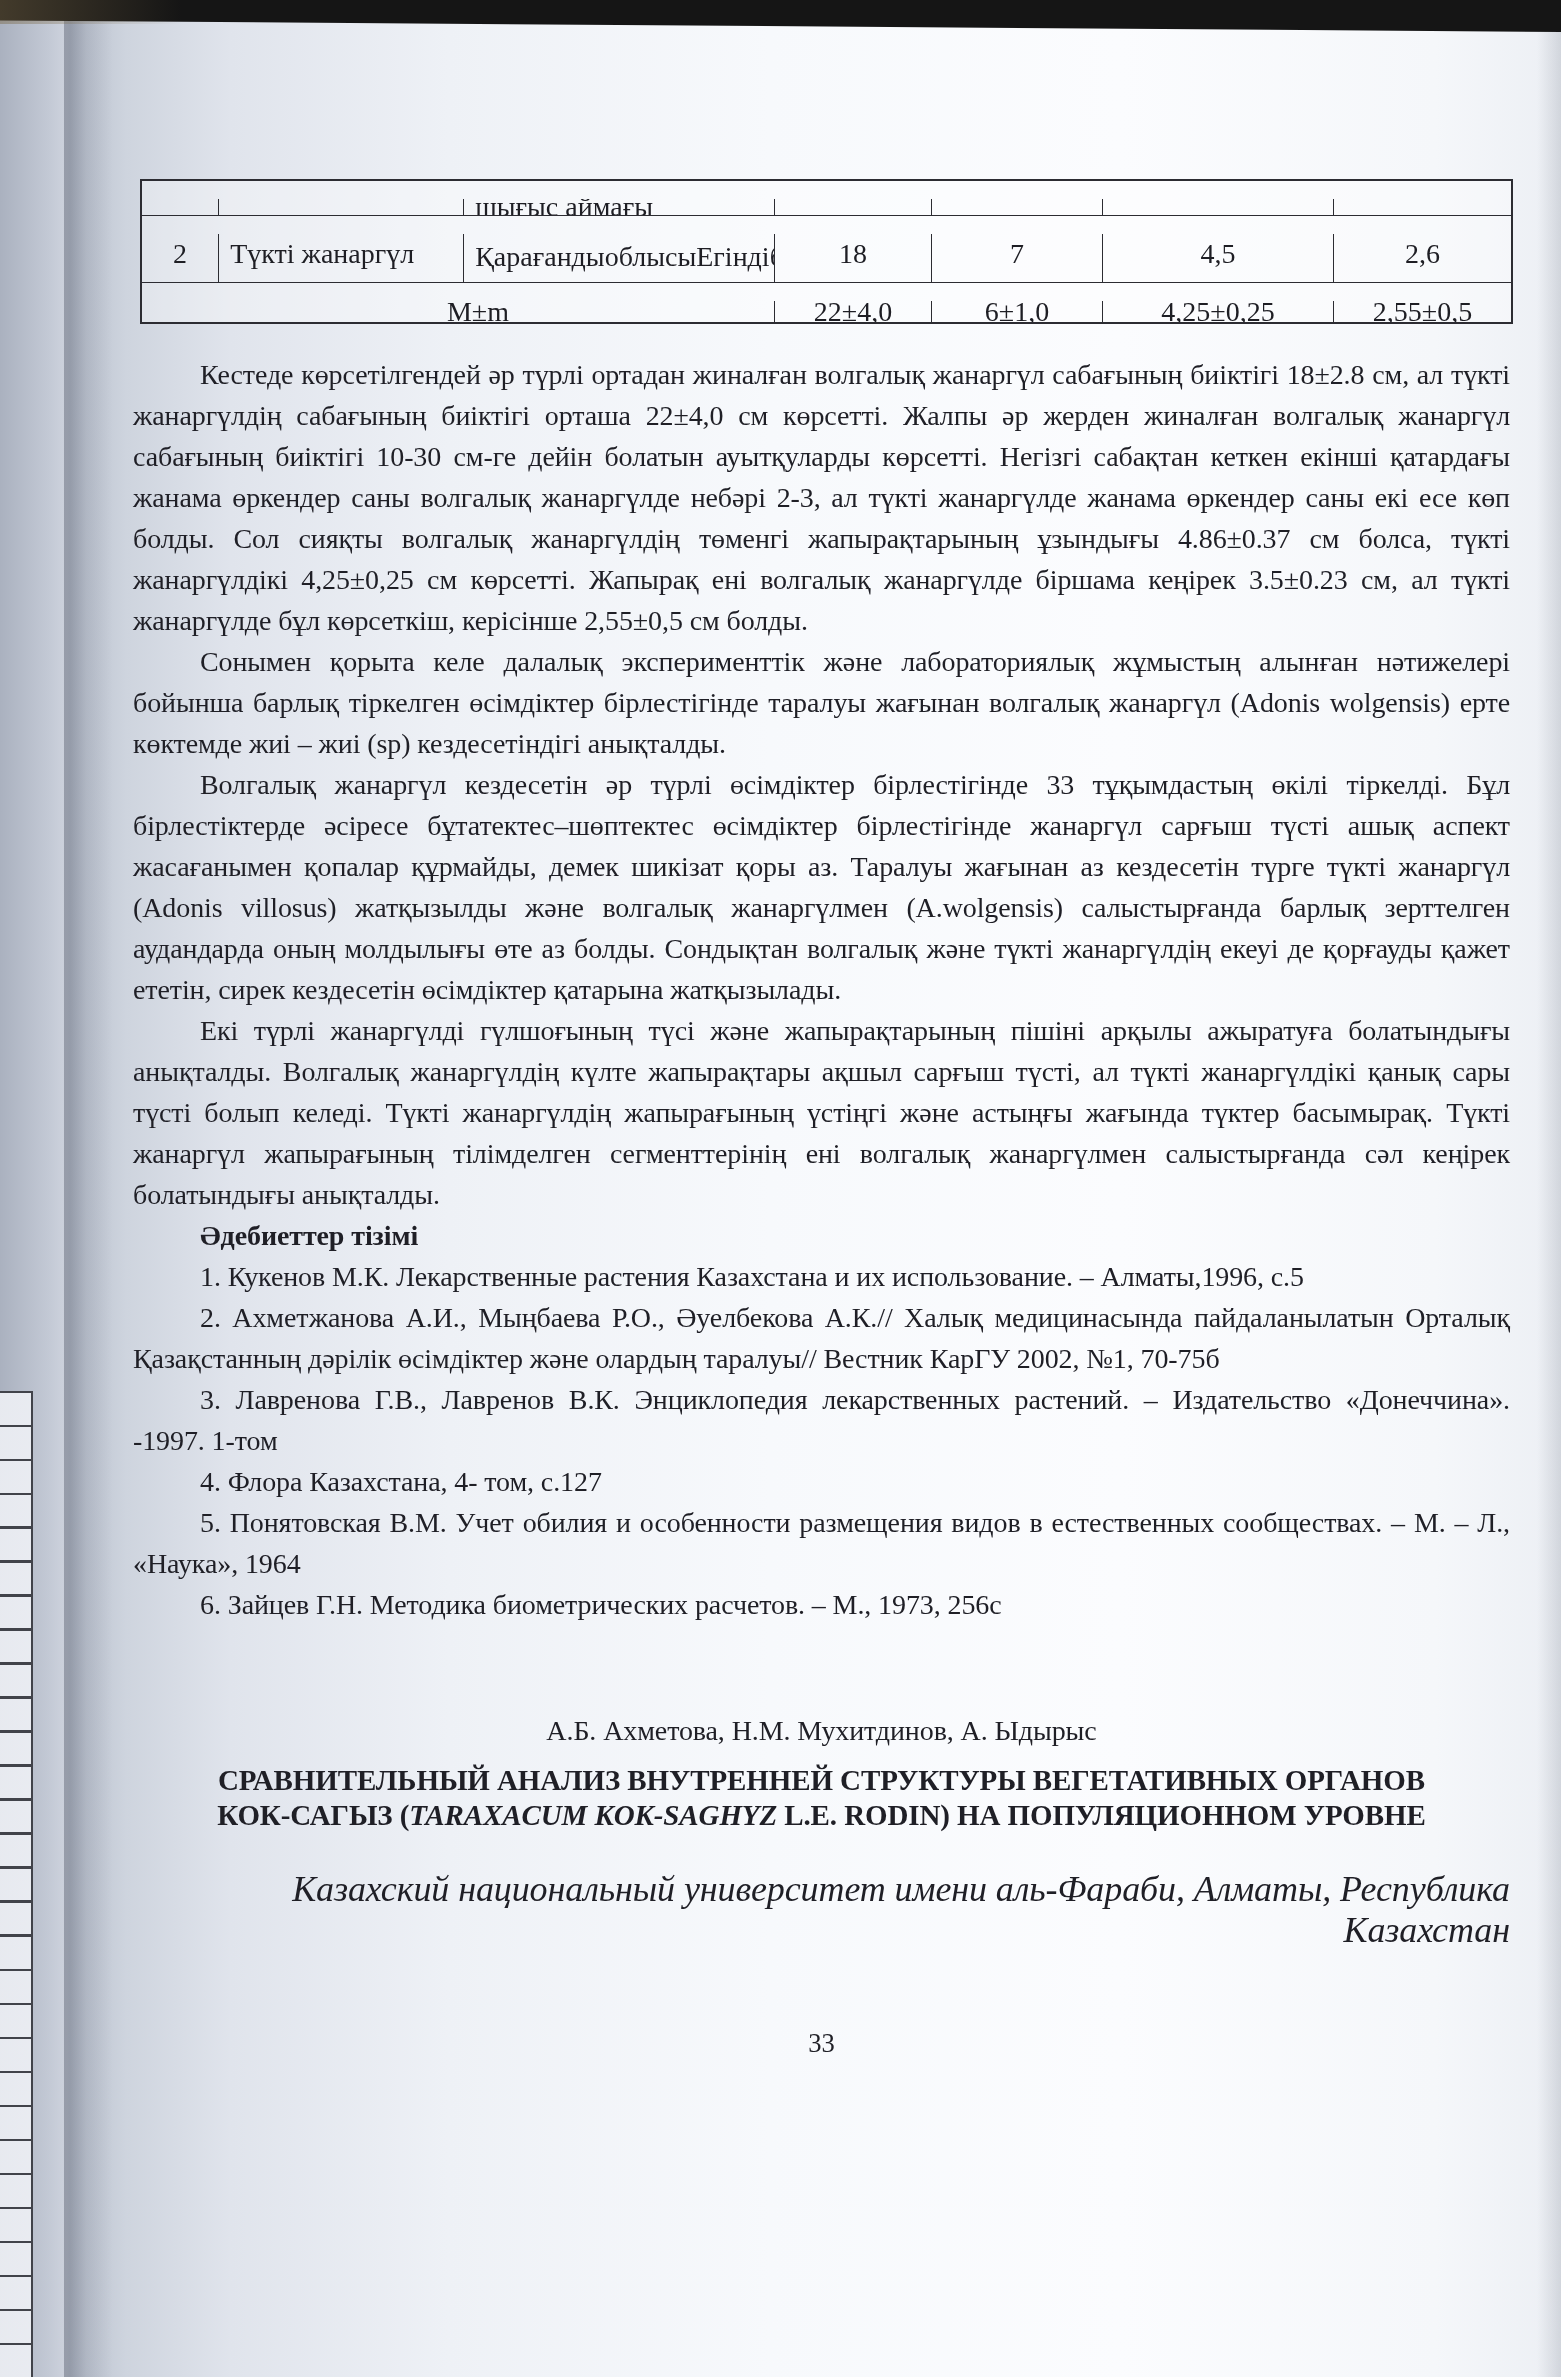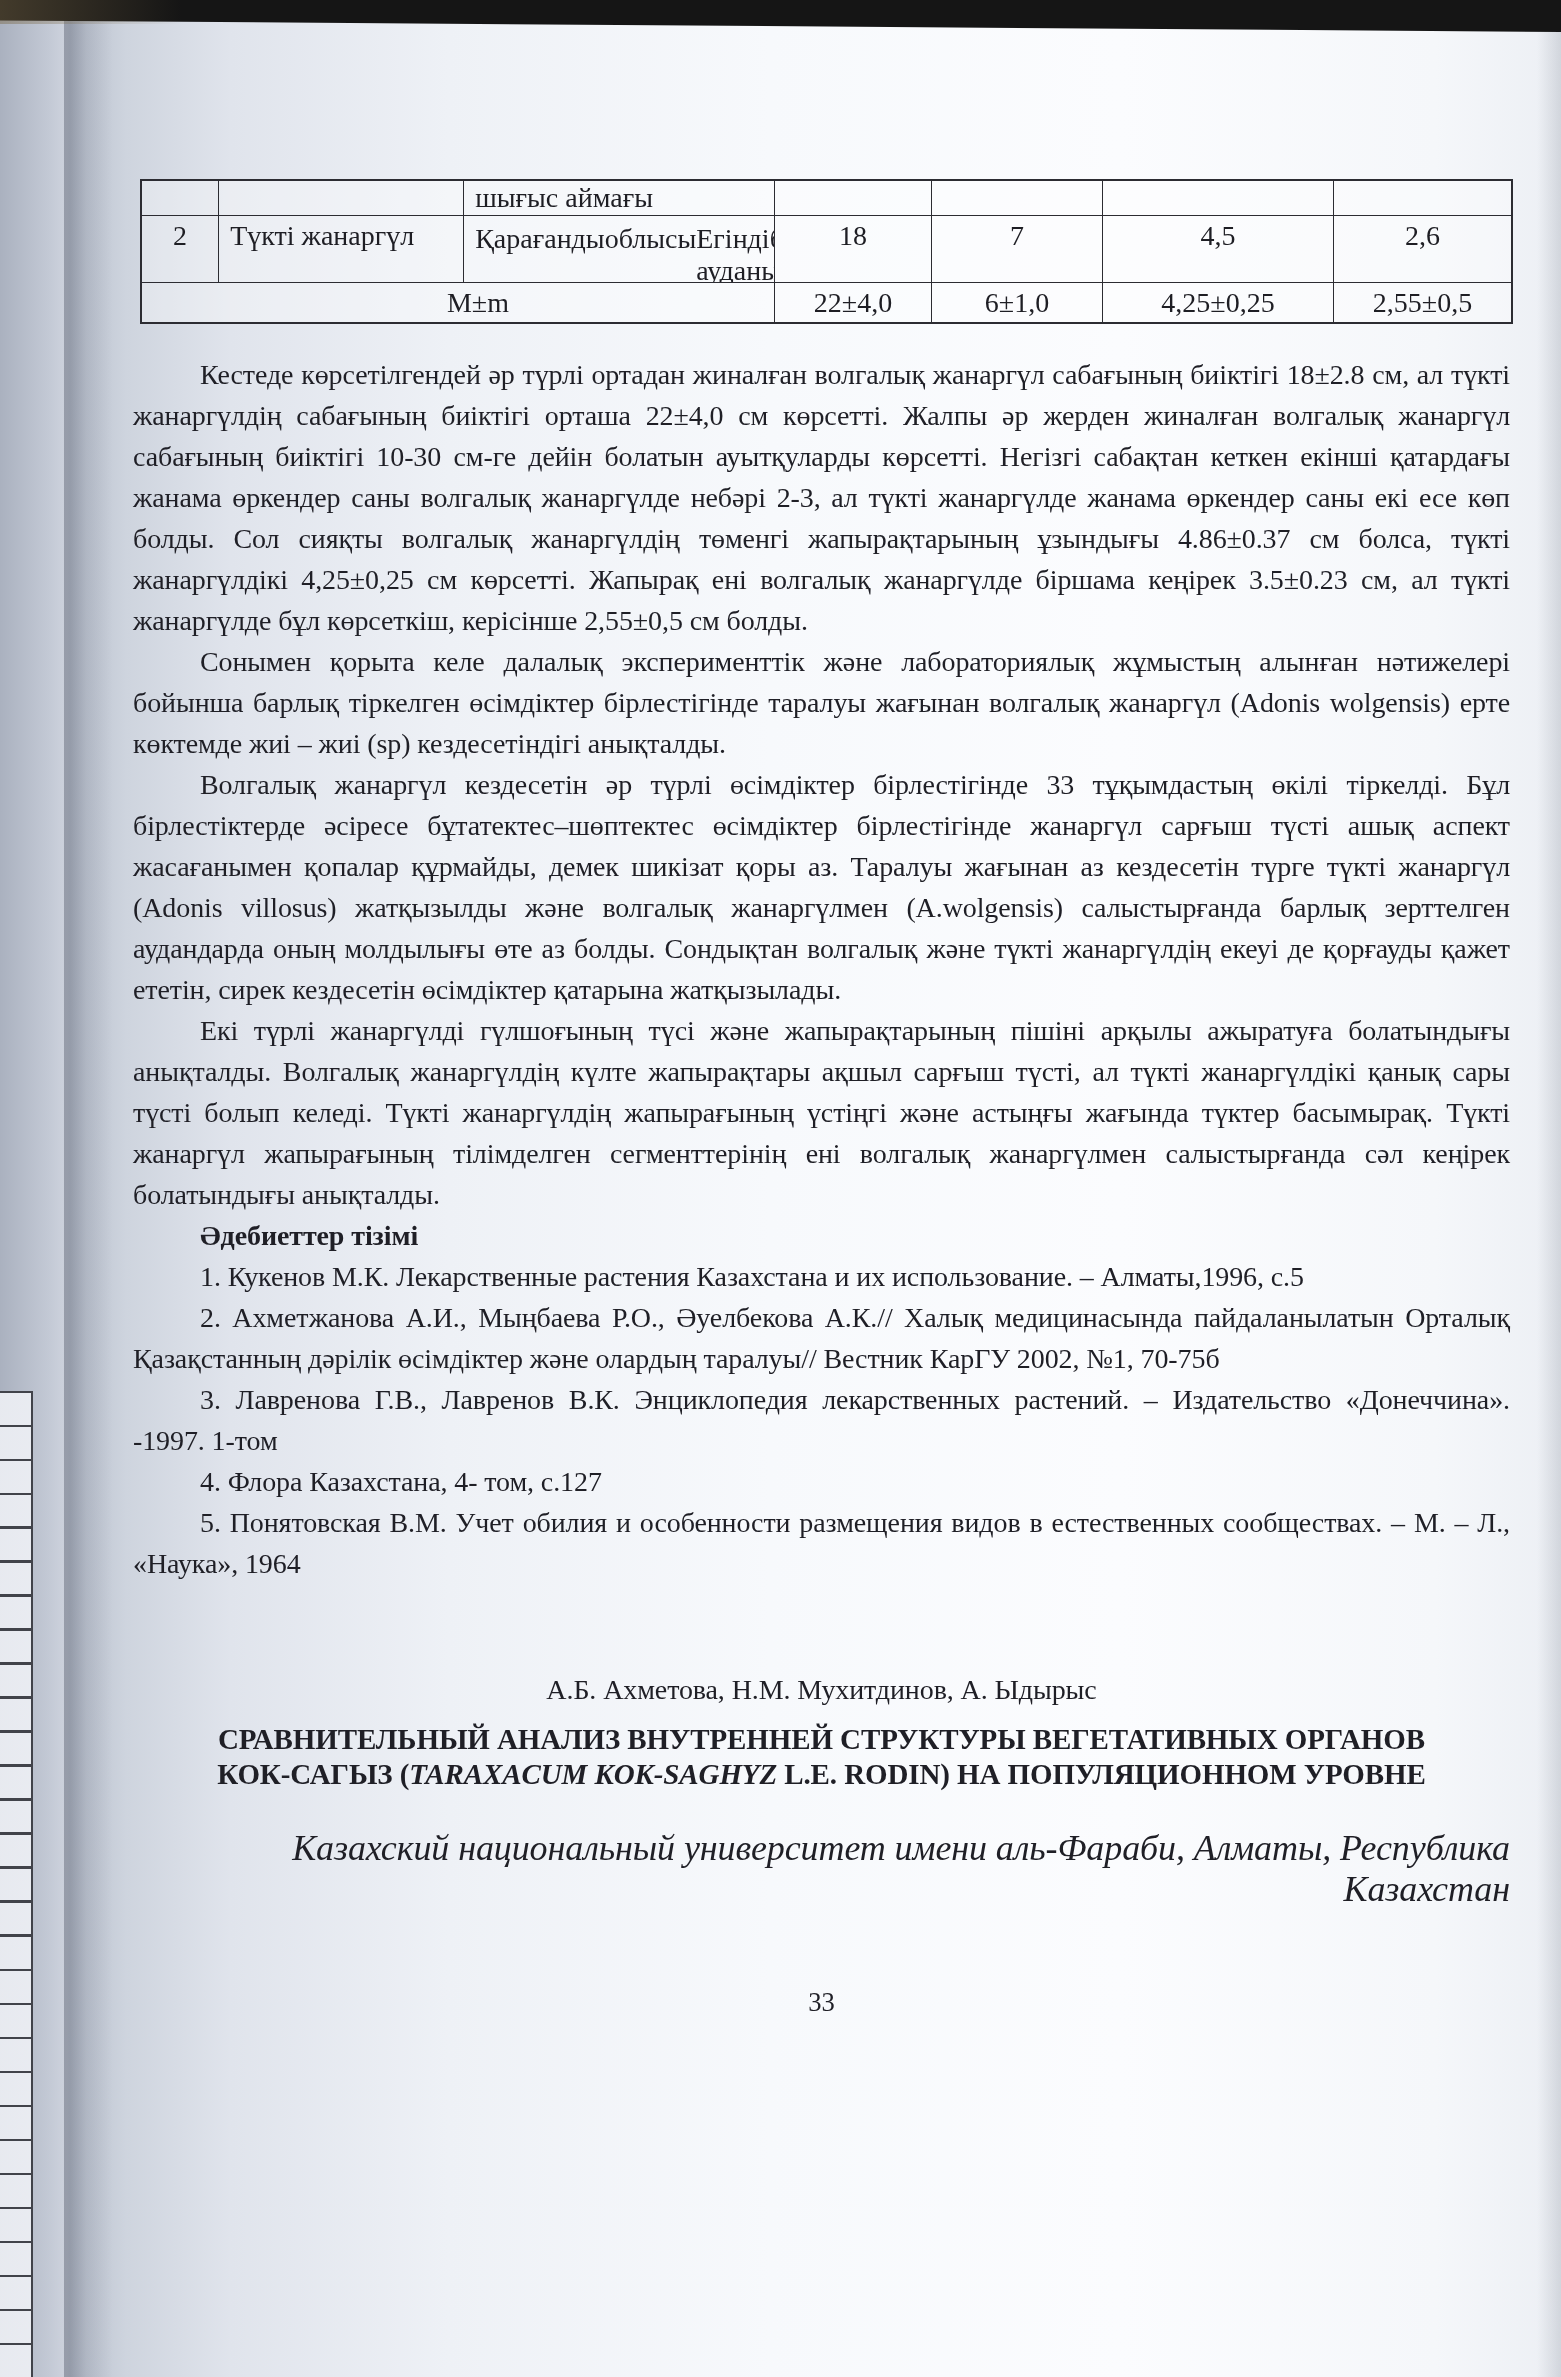--- a/index.html
+++ b/index.html
@@ -48,21 +48,21 @@
   .dtable{
     position:absolute;left:140px;top:179px;width:1369px;
     display:grid;
     grid-template-columns:77px 245px 311px 157px 171px 231px auto;
     grid-template-rows:35px 67px 39px;
     border:2.1px solid #2c2c32;
     font-size:28px;color:#1e1e24;
     background:rgba(255,255,255,.35);
   }
   .cell{border-right:1.4px solid #2c2c32;border-bottom:1.4px solid #2c2c32;
-    display:flex;align-items:center;justify-content:center;overflow:hidden;}
+    display:flex;align-items:center;justify-content:center;overflow:hidden;margin-top:18px;}
   .cell.last{border-right:none;}
   .cell.bottom{border-bottom:none;}
   .cell.left{justify-content:flex-start;padding-left:11.2px;}
   .cell.top{align-items:flex-start;padding-top:4.2px;}
   .loc{display:flex;flex-direction:row;width:100%;padding:2.8px 9.8px 0 11.2px;box-sizing:border-box;}
   .loc .l1{display:flex;justify-content:space-between;}
   .mlabel{grid-column:1 / span 3;border-right:1.4px solid #2c2c32;border-bottom:none;
     display:flex;align-items:center;padding-left:40px;}
   
   .content{
@@ -132,20 +132,21 @@
   <p>Волгалық жанаргүл кездесетін әр түрлі өсімдіктер бірлестігінде 33 тұқымдастың өкілі тіркелді. Бұл бірлестіктерде әсіресе бұтатектес–шөптектес өсімдіктер бірлестігінде жанаргүл сарғыш түсті ашық аспект жасағанымен қопалар құрмайды, демек шикізат қоры аз. Таралуы жағынан аз кездесетін түрге түкті жанаргүл (Adonis villosus) жатқызылды және волгалық жанаргүлмен (A.wolgensis) салыстырғанда барлық зерттелген аудандарда оның молдылығы өте аз болды. Сондықтан волгалық және түкті жанаргүлдің екеуі де қорғауды қажет ететін, сирек кездесетін өсімдіктер қатарына жатқызылады.</p>
   <p>Екі түрлі жанаргүлді гүлшоғының түсі және жапырақтарының пішіні арқылы ажыратуға болатындығы анықталды. Волгалық жанаргүлдің күлте жапырақтары ақшыл сарғыш түсті, ал түкті жанаргүлдікі қанық сары түсті болып келеді. Түкті жанаргүлдің жапырағының үстіңгі және астыңғы жағында түктер басымырақ. Түкті жанаргүл жапырағының тілімделген сегменттерінің ені волгалық жанаргүлмен салыстырғанда сәл кеңірек болатындығы анықталды.</p>
 
   <p class="ref-heading">Әдебиеттер тізімі</p>
 
   <p>1. Кукенов М.К. Лекарственные растения Казахстана и их использование. – Алматы,1996, с.5</p>
   <p>2. Ахметжанова А.И., Мыңбаева Р.О., Әуелбекова А.К.// Халық медицинасында пайдаланылатын Орталық Қазақстанның дәрілік өсімдіктер және олардың таралуы// Вестник КарГУ 2002, №1, 70-75б</p>
   <p>3. Лавренова Г.В., Лавренов В.К. Энциклопедия лекарственных растений. – Издательство «Донеччина». -1997. 1-том</p>
   <p>4. Флора Казахстана, 4- том, с.127</p>
   <p>5. Понятовская В.М. Учет обилия и особенности размещения видов в естественных сообществах. – М. – Л., «Наука», 1964</p>
+  <p>6. Зайцев Г.Н. Методика биометрических расчетов. – М., 1973, 256с</p>
 
   <div class="authors">А.Б. Ахметова, Н.М. Мухитдинов, А. Ыдырыс</div>
 
   <div class="title">
     <div>СРАВНИТЕЛЬНЫЙ АНАЛИЗ ВНУТРЕННЕЙ СТРУКТУРЫ ВЕГЕТАТИВНЫХ ОРГАНОВ</div>
     <div><span>КОК-САГЫЗ (</span><span class="it">TARAXACUM KOK-SAGHYZ</span><span> L.E. RODIN) НА ПОПУЛЯЦИОННОМ УРОВНЕ</span></div>
   </div>
 
   <div class="affiliation">Казахский национальный университет имени аль-Фараби, Алматы, Республика Казахстан</div>
 

